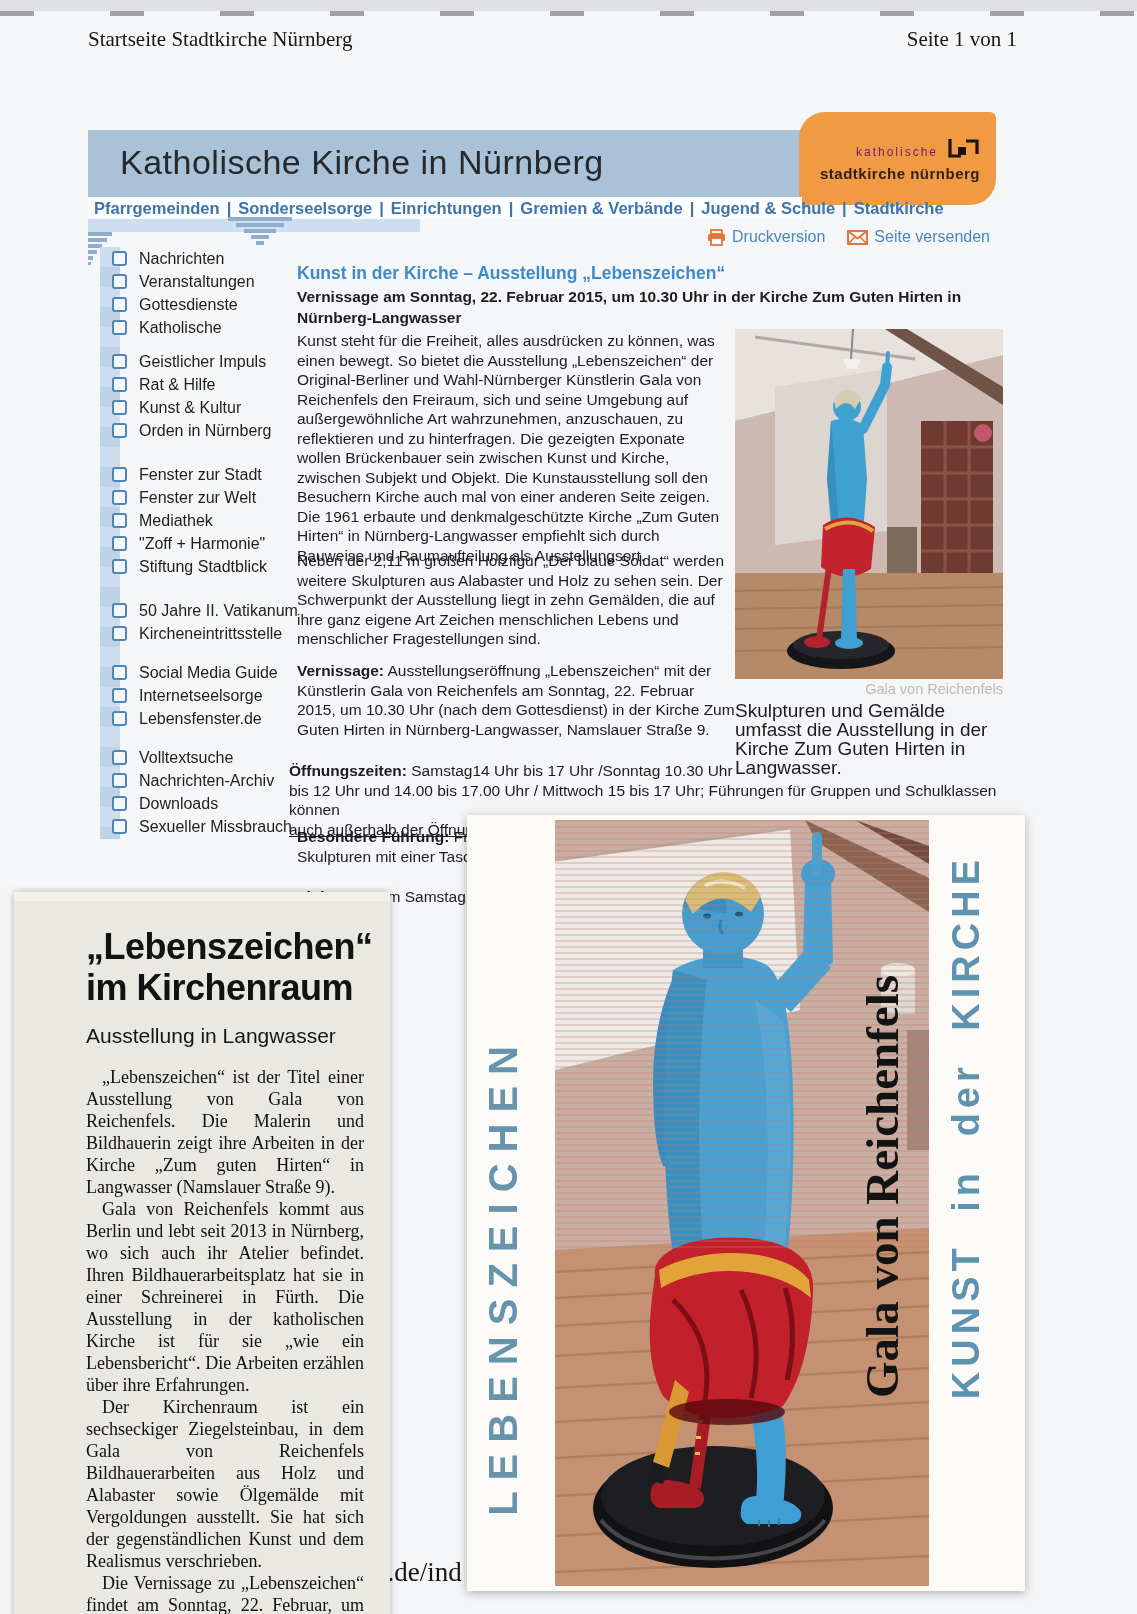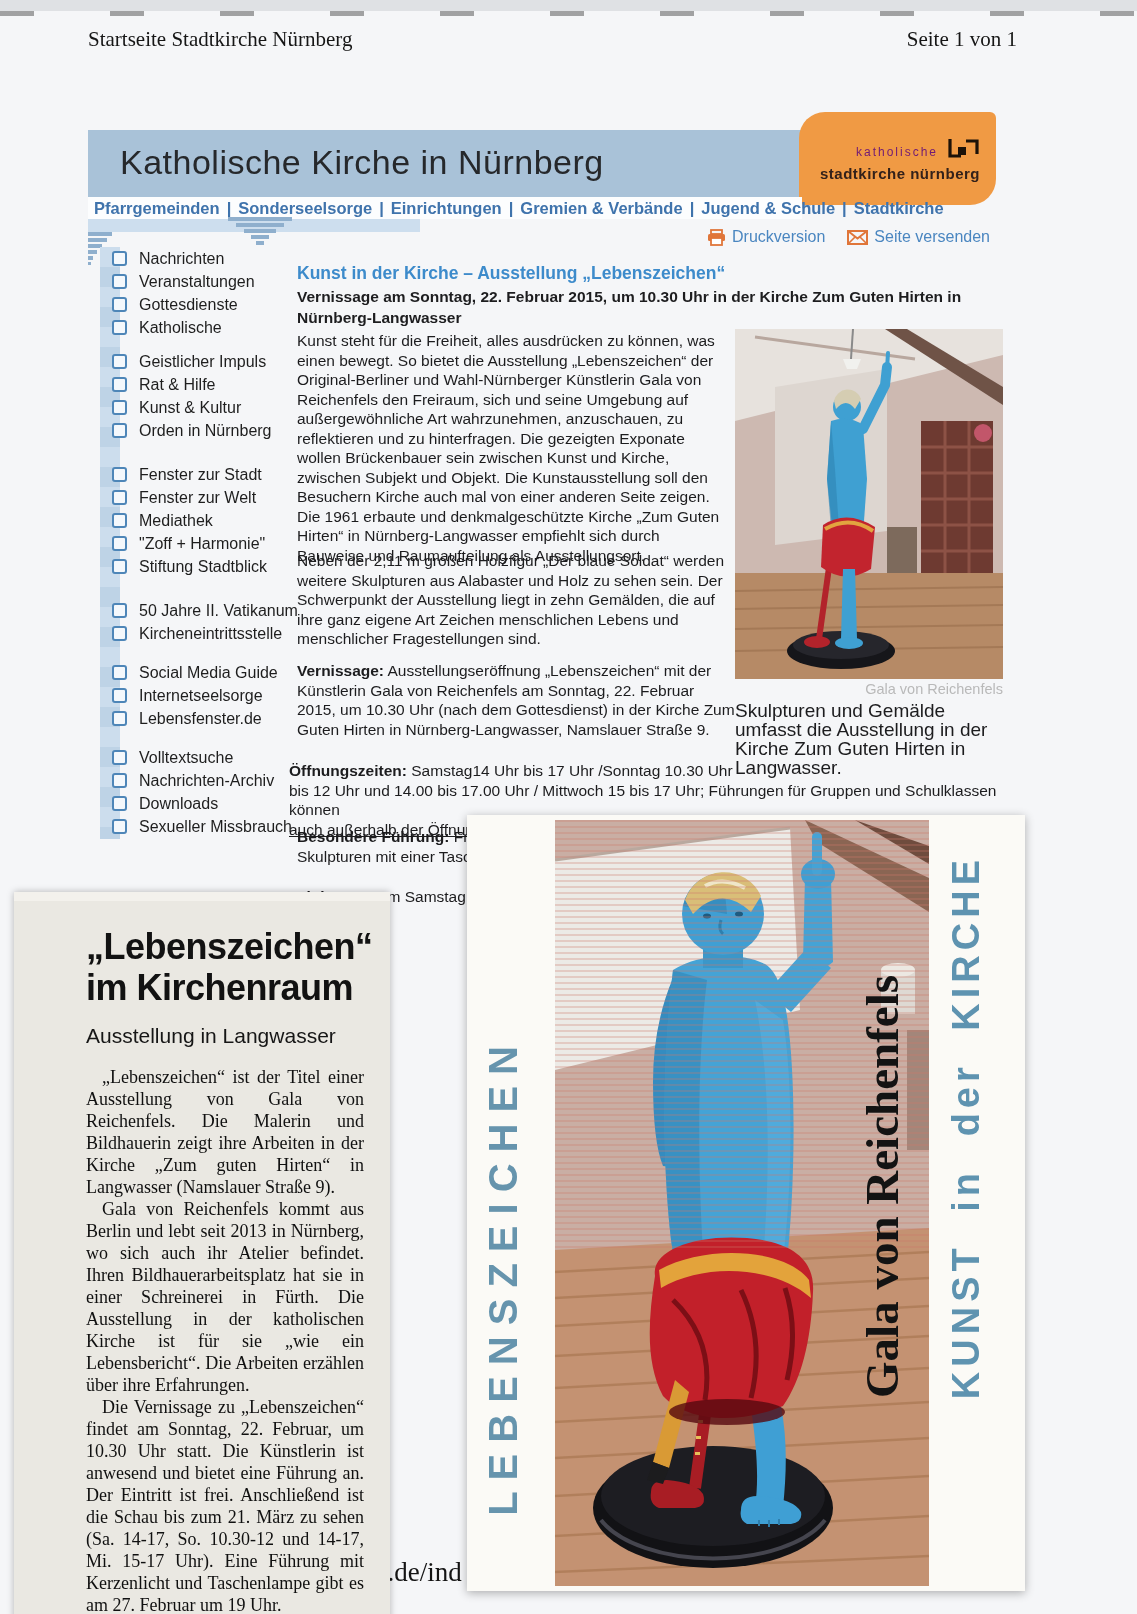--- a/index.html
+++ b/index.html
@@ -318,20 +318,21 @@
 
   <div class="abs url-frag">g.de/ind</div>
 
   <div class="abs np">
     <div class="np-h">„Lebenszeichen“</div>
     <div class="np-h">im Kirchenraum</div>
     <div class="np-sub">Ausstellung in Langwasser</div>
     <div class="np-body">
       <p>„Lebenszeichen“ ist der Titel einer Ausstellung von Gala von Reichenfels. Die Malerin und Bildhauerin zeigt ihre Arbeiten in der Kirche „Zum guten Hirten“ in Langwasser (Namslauer Straße 9).</p>
       <p>Gala von Reichenfels kommt aus Berlin und lebt seit 2013 in Nürnberg, wo sich auch ihr Atelier befindet. Ihren Bildhauerarbeitsplatz hat sie in einer Schreinerei in Fürth. Die Ausstellung in der katholischen Kirche ist für sie „wie ein Lebensbericht“. Die Arbeiten erzählen über ihre Erfahrungen.</p>
+      <p>Der Kirchenraum ist ein sechseckiger Ziegelsteinbau, in dem Gala von Reichenfels Bildhauerarbeiten aus Holz und Alabaster sowie Ölgemälde mit Vergoldungen ausstellt. Sie hat sich der gegenständlichen Kunst und dem Realismus verschrieben.</p>
       <p><span>Die Vernissage zu „Lebenszeichen“ findet am Sonntag, 22. Februar, um 10.30 Uhr statt. Die Künstlerin ist anwesend und bietet eine Führung an. Der Eintritt ist frei. Anschließend ist die Schau bis zum 21. März zu sehen (Sa. 14-17, So. 10.30-12 und 14-17, Mi. 15-17 Uhr). Eine Führung mit Kerzenlicht und Taschenlampe gibt es am 27. Februar um 19 Uhr.</span></p>
     </div>
   </div>
 
   <div class="abs flyer">
     <div class="flyer-photo">
       <svg width="374" height="766" viewBox="0 0 374 766">
         <defs>
           <pattern id="scanlines" width="6" height="6" patternUnits="userSpaceOnUse">
             <rect x="0" y="0" width="6" height="2" fill="rgba(205,120,105,0.28)"></rect>

